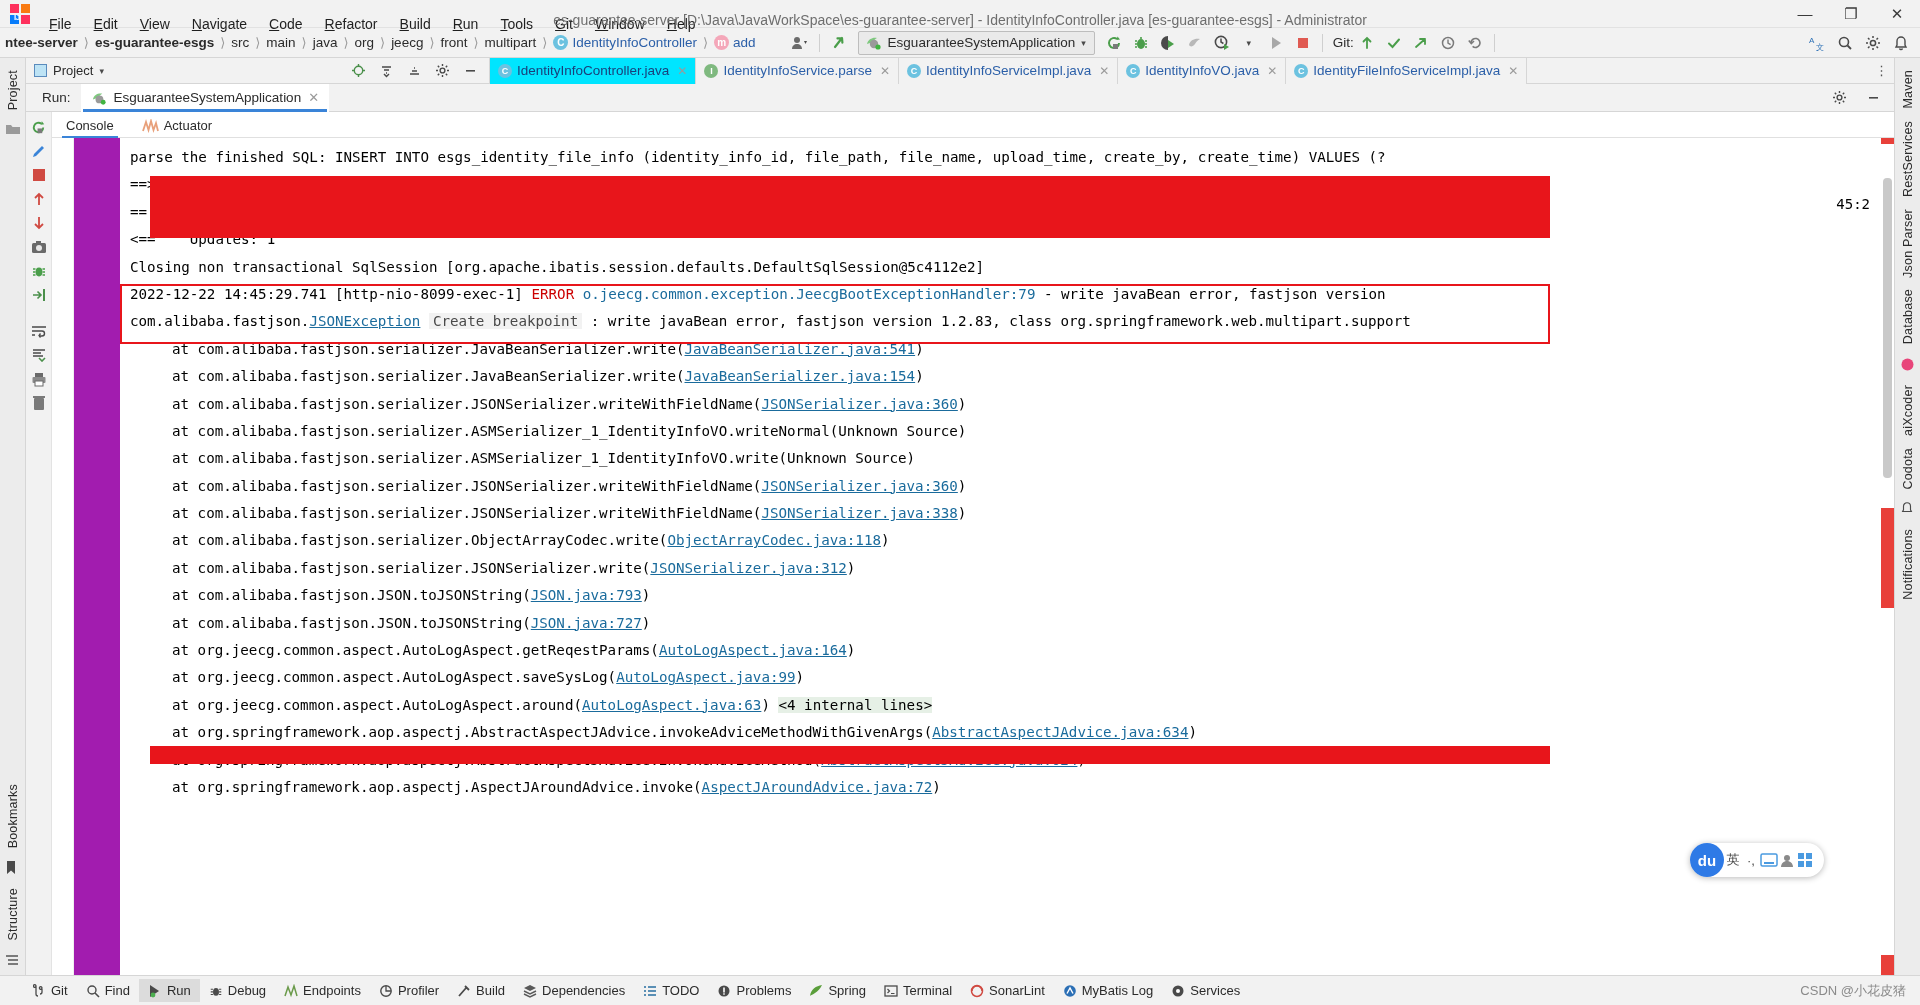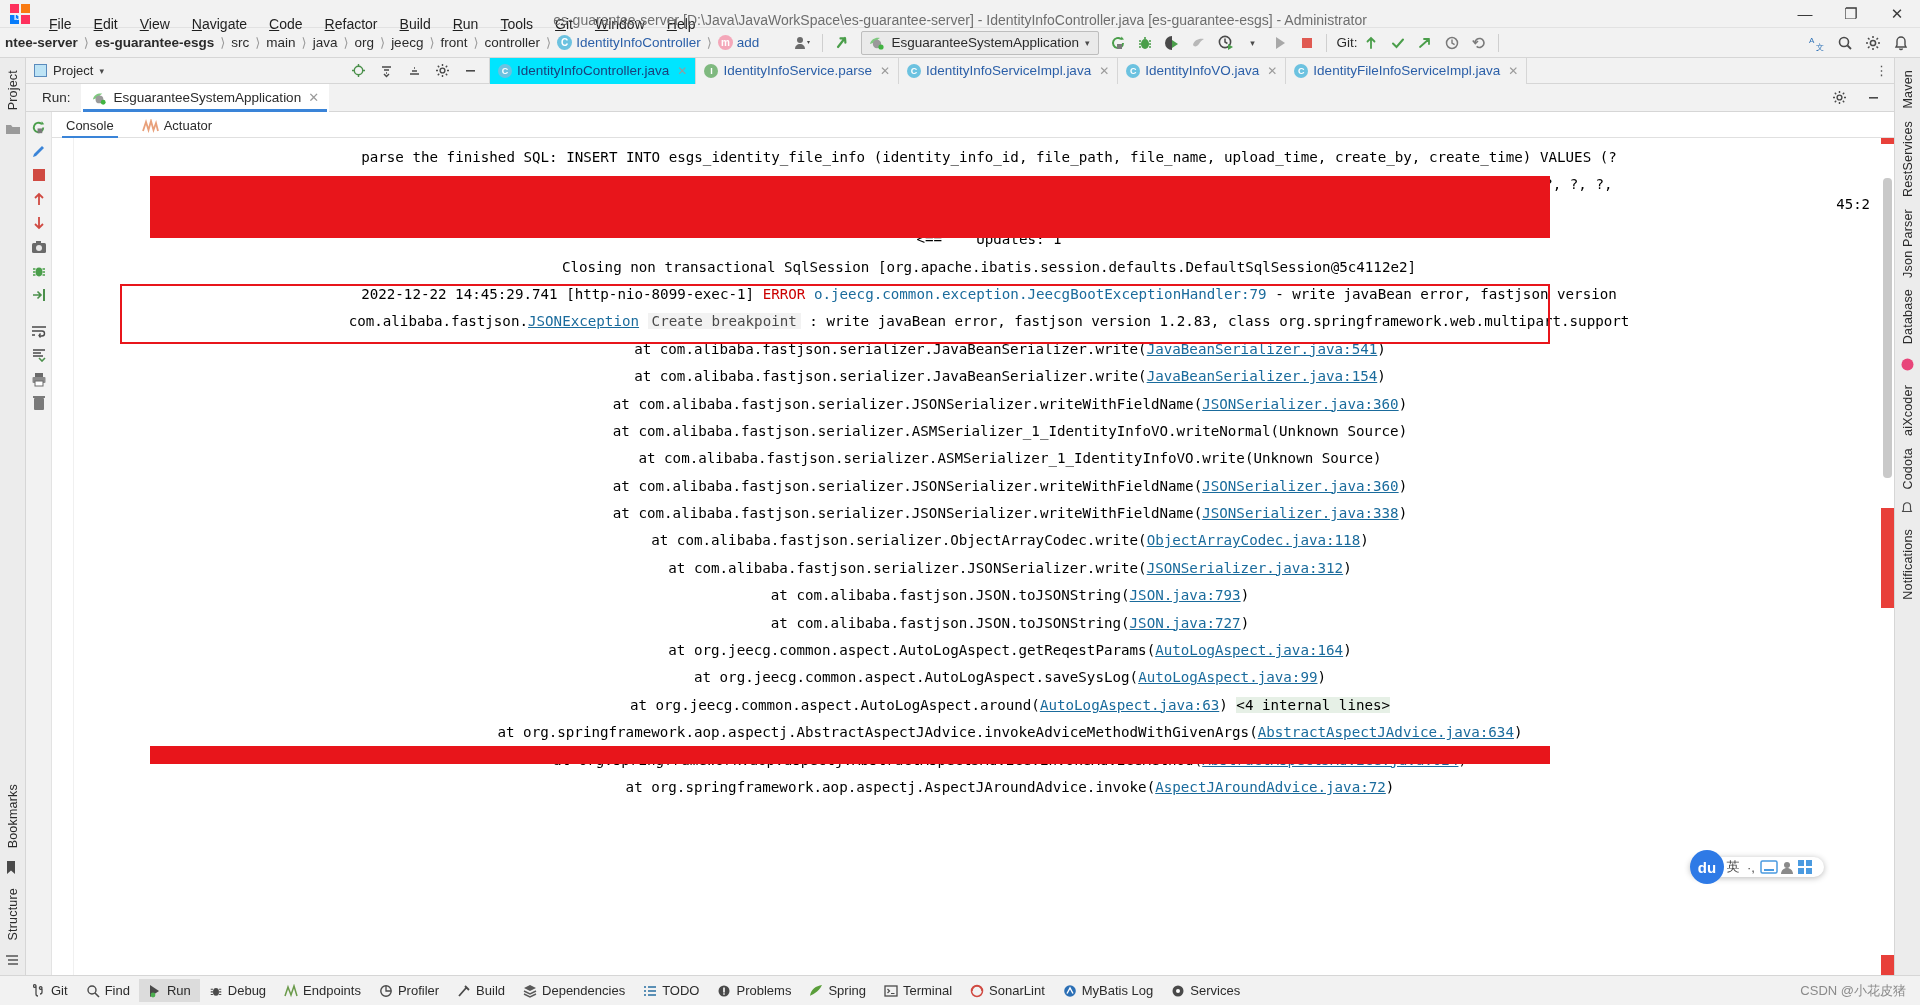--- a/index.html
+++ b/index.html
@@ -92,21 +92,21 @@
   .etab.active { background:#00e5ff; }
   .etab .x { color:#9a9a9a; font-size:12px; margin-left:3px;}
   .etab .lbl { color:#2b5fa8; }
   .etab.active .lbl { color:#1a3f7a; }
   .tabdot { width:14px; height:14px; border-radius:50%; display:inline-flex; align-items:center;
      justify-content:center; font-size:9px; font-weight:bold; color:#fff; flex:0 0 14px;}
   .tabdot.c{background:#6cc2e0;} .tabdot.i{background:#7fb97f;}
   .tabs-overflow { margin-left:auto; display:flex; align-items:center; padding:0 6px; color:#555;}
 
   
-  .runwin { flex:1 1 auto; display:flex; flex-direction:column; min-height:0; background:#a21caf;text-align:center;}
+  .runwin { flex:1 1 auto; display:flex; flex-direction:column; min-height:0; background:#a21caf;}
   .runhdr { height:28px; flex:0 0 28px; display:flex; align-items:center; background:#f2f2f2;
      border-bottom:1px solid #d6d6d6; position:relative;}
   .runhdr .runlbl { font-size:13.5px; padding:0 10px 0 16px; }
   .runtab { display:flex; align-items:center; gap:7px; padding:0 10px; height:28px; font-size:13.5px;
      background:#fff; position:relative; }
   .runtab::after{content:""; position:absolute; left:2px; right:2px; bottom:0; height:3px; background:#3a84d8;}
   .runtab .x { color:#9a9a9a; font-size:13px;}
   .runhdr-right { margin-left:auto; display:flex; align-items:center; gap:8px; padding-right:8px;}
 
   .runbody { flex:1 1 auto; display:flex; min-height:0; }
@@ -115,21 +115,21 @@
   .rsbtn { width:22px; height:22px; display:flex; align-items:center; justify-content:center; cursor:default;}
   .runmain { flex:1 1 auto; display:flex; flex-direction:column; min-width:0;}
 
   .subtabs { height:26px; flex:0 0 26px; display:flex; align-items:flex-end; background:#fff;
      border-bottom:1px solid #e0e0e0; padding-left:10px; gap:20px;}
   .subtab { display:flex; align-items:center; gap:5px; font-size:13px; padding:2px 4px 4px 4px;
      position:relative; cursor:default;}
   .subtab.active::after{content:""; position:absolute; left:0; right:0; bottom:-1px; height:2px; background:#3a84d8;}
 
   
-  .console-wrap { flex:1 1 auto; position:relative; min-height:0; overflow:hidden; display:flex;}
+  .console-wrap { flex:1 1 auto; position:relative; min-height:0; overflow:hidden; display:flex;gap:46px;}
   .gutter { width:22px; flex:0 0 22px; background:#fff; border-right:1px solid #f0f0f0; position:relative;}
   .console {
     flex:1 1 auto; position:relative; background:#fff; overflow:hidden;
     font-family:"DejaVu Sans Mono","Liberation Mono", monospace; font-size:14.2px; line-height:27.4px;
     color:#000; white-space:pre; padding:6px 0 0 10px;
   }
   .console .ln { height:27.4px; white-space:pre; }
   .err { color:#cc0000; }
   .lnk { color:#1a6b9c; text-decoration:underline; }
   .lnk2 { color:#1a6b9c; }
@@ -140,21 +140,21 @@
   .redact { position:absolute; background:#e8151b; z-index:5;}
   .redbox { position:absolute; border:2px solid #e8151b; z-index:6; pointer-events:none;}
 
   
   .cscroll { position:absolute; right:0; top:0; width:13px; bottom:0; background:#fff; z-index:7;}
   .cscroll .thumb { position:absolute; left:2px; width:9px; background:#c9c9c9; border-radius:4px;}
   .cmark { position:absolute; right:0; width:13px; background:#e8403a;}
 
   
   .ime {
-    position:absolute; right:96px; bottom:128px; height:20px; display:flex; align-items:center;
+    position:absolute; right:96px; bottom:128px; height:34px; display:flex; align-items:center;
     background:#ffffff; border-radius:17px; box-shadow:0 1px 6px rgba(0,0,0,.28); padding:0 10px 0 0;
     gap:0; z-index:20; font-size:13px; color:#4a4a4a;
   }
   .ime .du { width:34px; height:34px; border-radius:50%; background:#2e7ae6; color:#fff;
      display:flex; align-items:center; justify-content:center; font-size:15px; font-weight:bold;}
   .ime .seg { display:flex; align-items:center; justify-content:center; min-width:18px; }
 
   
   .statusbar { height:30px; flex:0 0 30px; background:#f2f2f2; border-top:1px solid #d6d6d6;
      display:flex; align-items:center; padding-left:24px; gap:0px; font-size:13px;}
@@ -210,21 +210,21 @@
       <div class="crumb">main</div>
       <span class="sep">⟩</span>
       <div class="crumb">java</div>
       <span class="sep">⟩</span>
       <div class="crumb">org</div>
       <span class="sep">⟩</span>
       <div class="crumb">jeecg</div>
       <span class="sep">⟩</span>
       <div class="crumb">front</div>
       <span class="sep">⟩</span>
-      <div class="crumb">controller</div>
+      <div class="crumb">multipart</div>
       <span class="sep">⟩</span>
       <div class="crumb link" style="display:flex;align-items:center">
         <span class="cicon c">C</span>
         <span>IdentityInfoController</span>
       </div>
       <span class="sep">⟩</span>
       <div class="crumb link" style="display:flex;align-items:center">
         <span class="cicon m">m</span>
         <span>add</span>
       </div>

